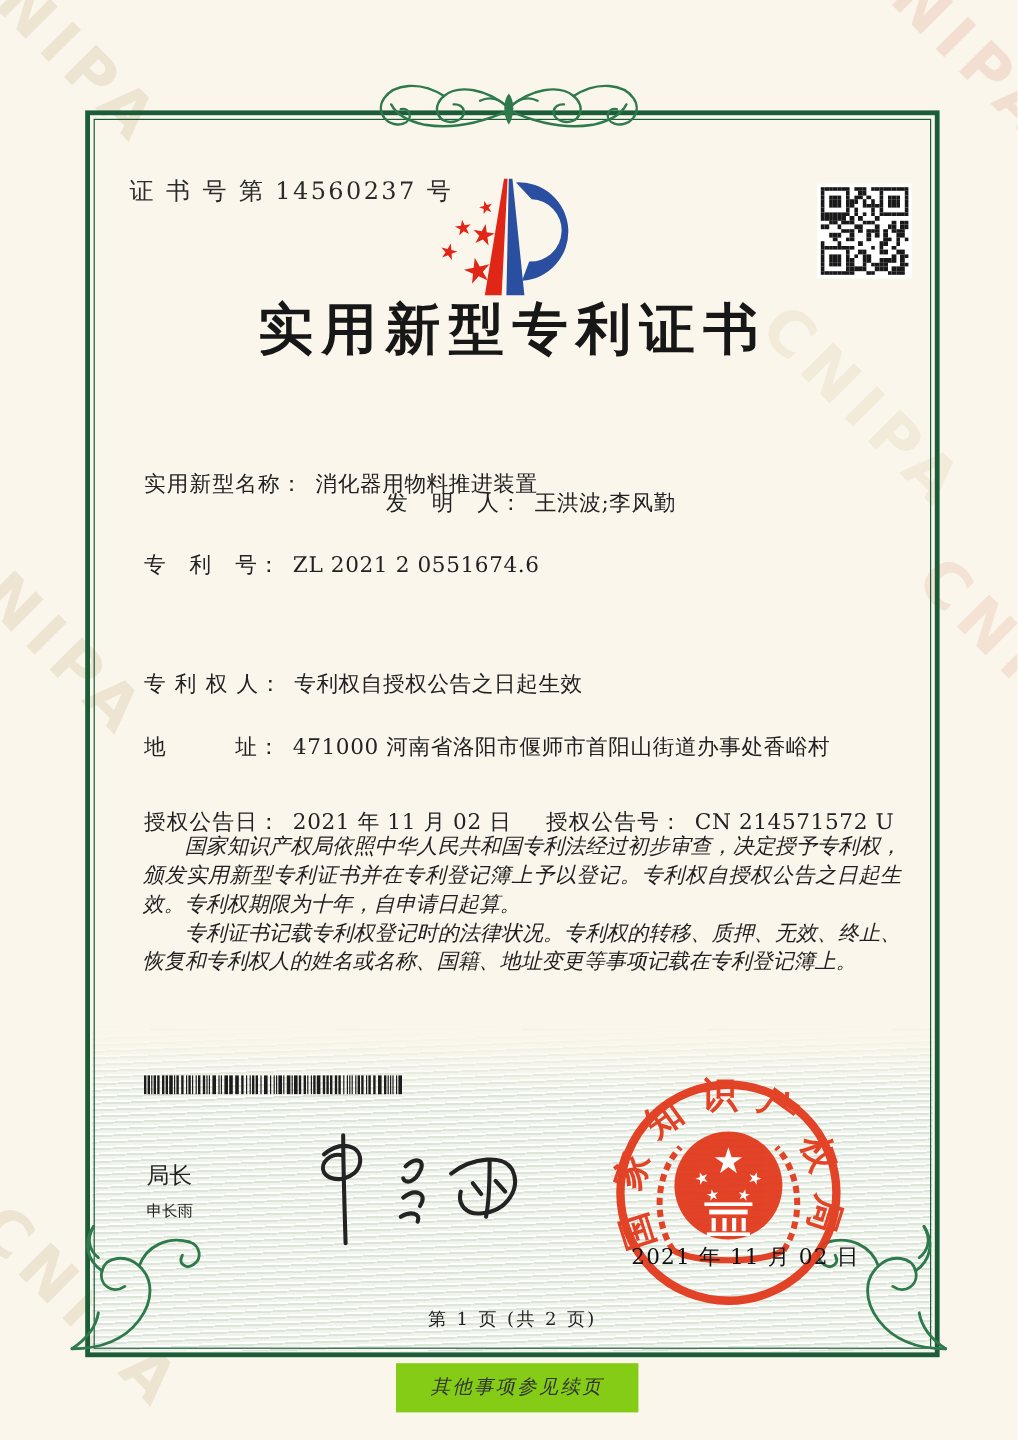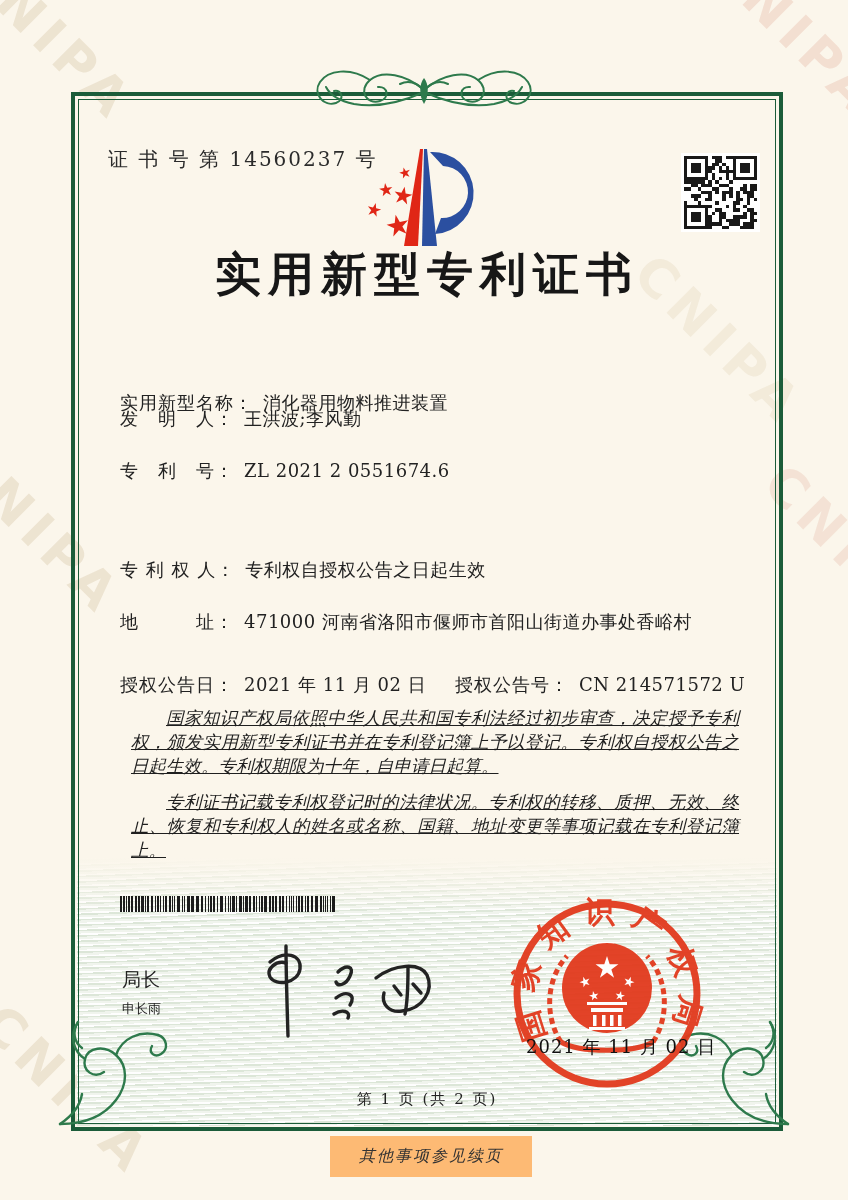--- a/index.html
+++ b/index.html
@@ -68,30 +68,30 @@
     text-align:center; font-size:46px; font-weight:bold; letter-spacing:7px;
     color:#171717;
   }
   
   .field-row{
     position:absolute; z-index:3; left:120px; width:645px;
     font-size:18px; color:#222; white-space:nowrap;
   }
   .field-label{letter-spacing:1px;}
   .field-value{margin-left:10px; letter-spacing:.5px;}
-  .fr1{top:354px;margin-top:37px;} .fr2{top:407px;} .fr3{top:459px;} .fr4{top:506px;}
+  .fr1{top:354px;margin-top:37px;} .fr2{top:407px;text-align:center;} .fr3{top:459px;} .fr4{top:506px;}
   .fr5{top:558px;} .fr6{top:610px;} .fr7{top:660px;margin-top:13px;}
   .pair2{position:absolute; left:335px; top:0;}
   
   .body-text{
     position:absolute; z-index:3; left:119px; top:694px; width:632px;
     font-size:17.5px; line-height:24px; font-style:italic; color:#1f1f1f;
     text-align:justify;
   }
-  .body-text p{margin:12px; text-indent:2em;text-decoration:underline;}
+  .body-text p{margin:0; text-indent:2em;}
   
   .barcode{
     position:absolute; z-index:3; left:120px; top:896px; width:218px; height:16px;
     display:flex; align-items:stretch; overflow:hidden;
   }
   .barcode div{background:#1c1c1c; flex:none;}
   .director-title{position:absolute; z-index:3; left:122px; top:967px; font-size:19px;
     font-family:"DejaVu Sans","Liberation Sans",sans-serif; color:#222;}
   .director-name{position:absolute; z-index:3; left:122px; top:1000px; font-size:13px;
     font-family:"DejaVu Sans","Liberation Sans",sans-serif; color:#222;}
@@ -102,21 +102,21 @@
   .seal-date{
     position:absolute; z-index:5; left:526px; top:1035px; width:160px;
     font-size:18px; color:#111; letter-spacing:1px; white-space:nowrap;
   }
   .page-number{
     position:absolute; z-index:3; left:71px; top:1090px; width:712px;
     text-align:center; font-size:15px; color:#222; letter-spacing:2px;
   }
   .footer-note{
     position:absolute; z-index:3; left:330px; top:1136px; width:190px;
-    background:#fdba74; text-align:center; padding:10px 6px;
+    background:#84cc16; text-align:center; padding:10px 6px;
     font-size:16px; font-style:italic; color:#333; letter-spacing:2px;
   }
 </style>
 </head>
 <body>
 
 <div class="page">
 
   <div class="wm wm1">CNIPA</div>
   <div class="wm wm2">CNIPA</div>

